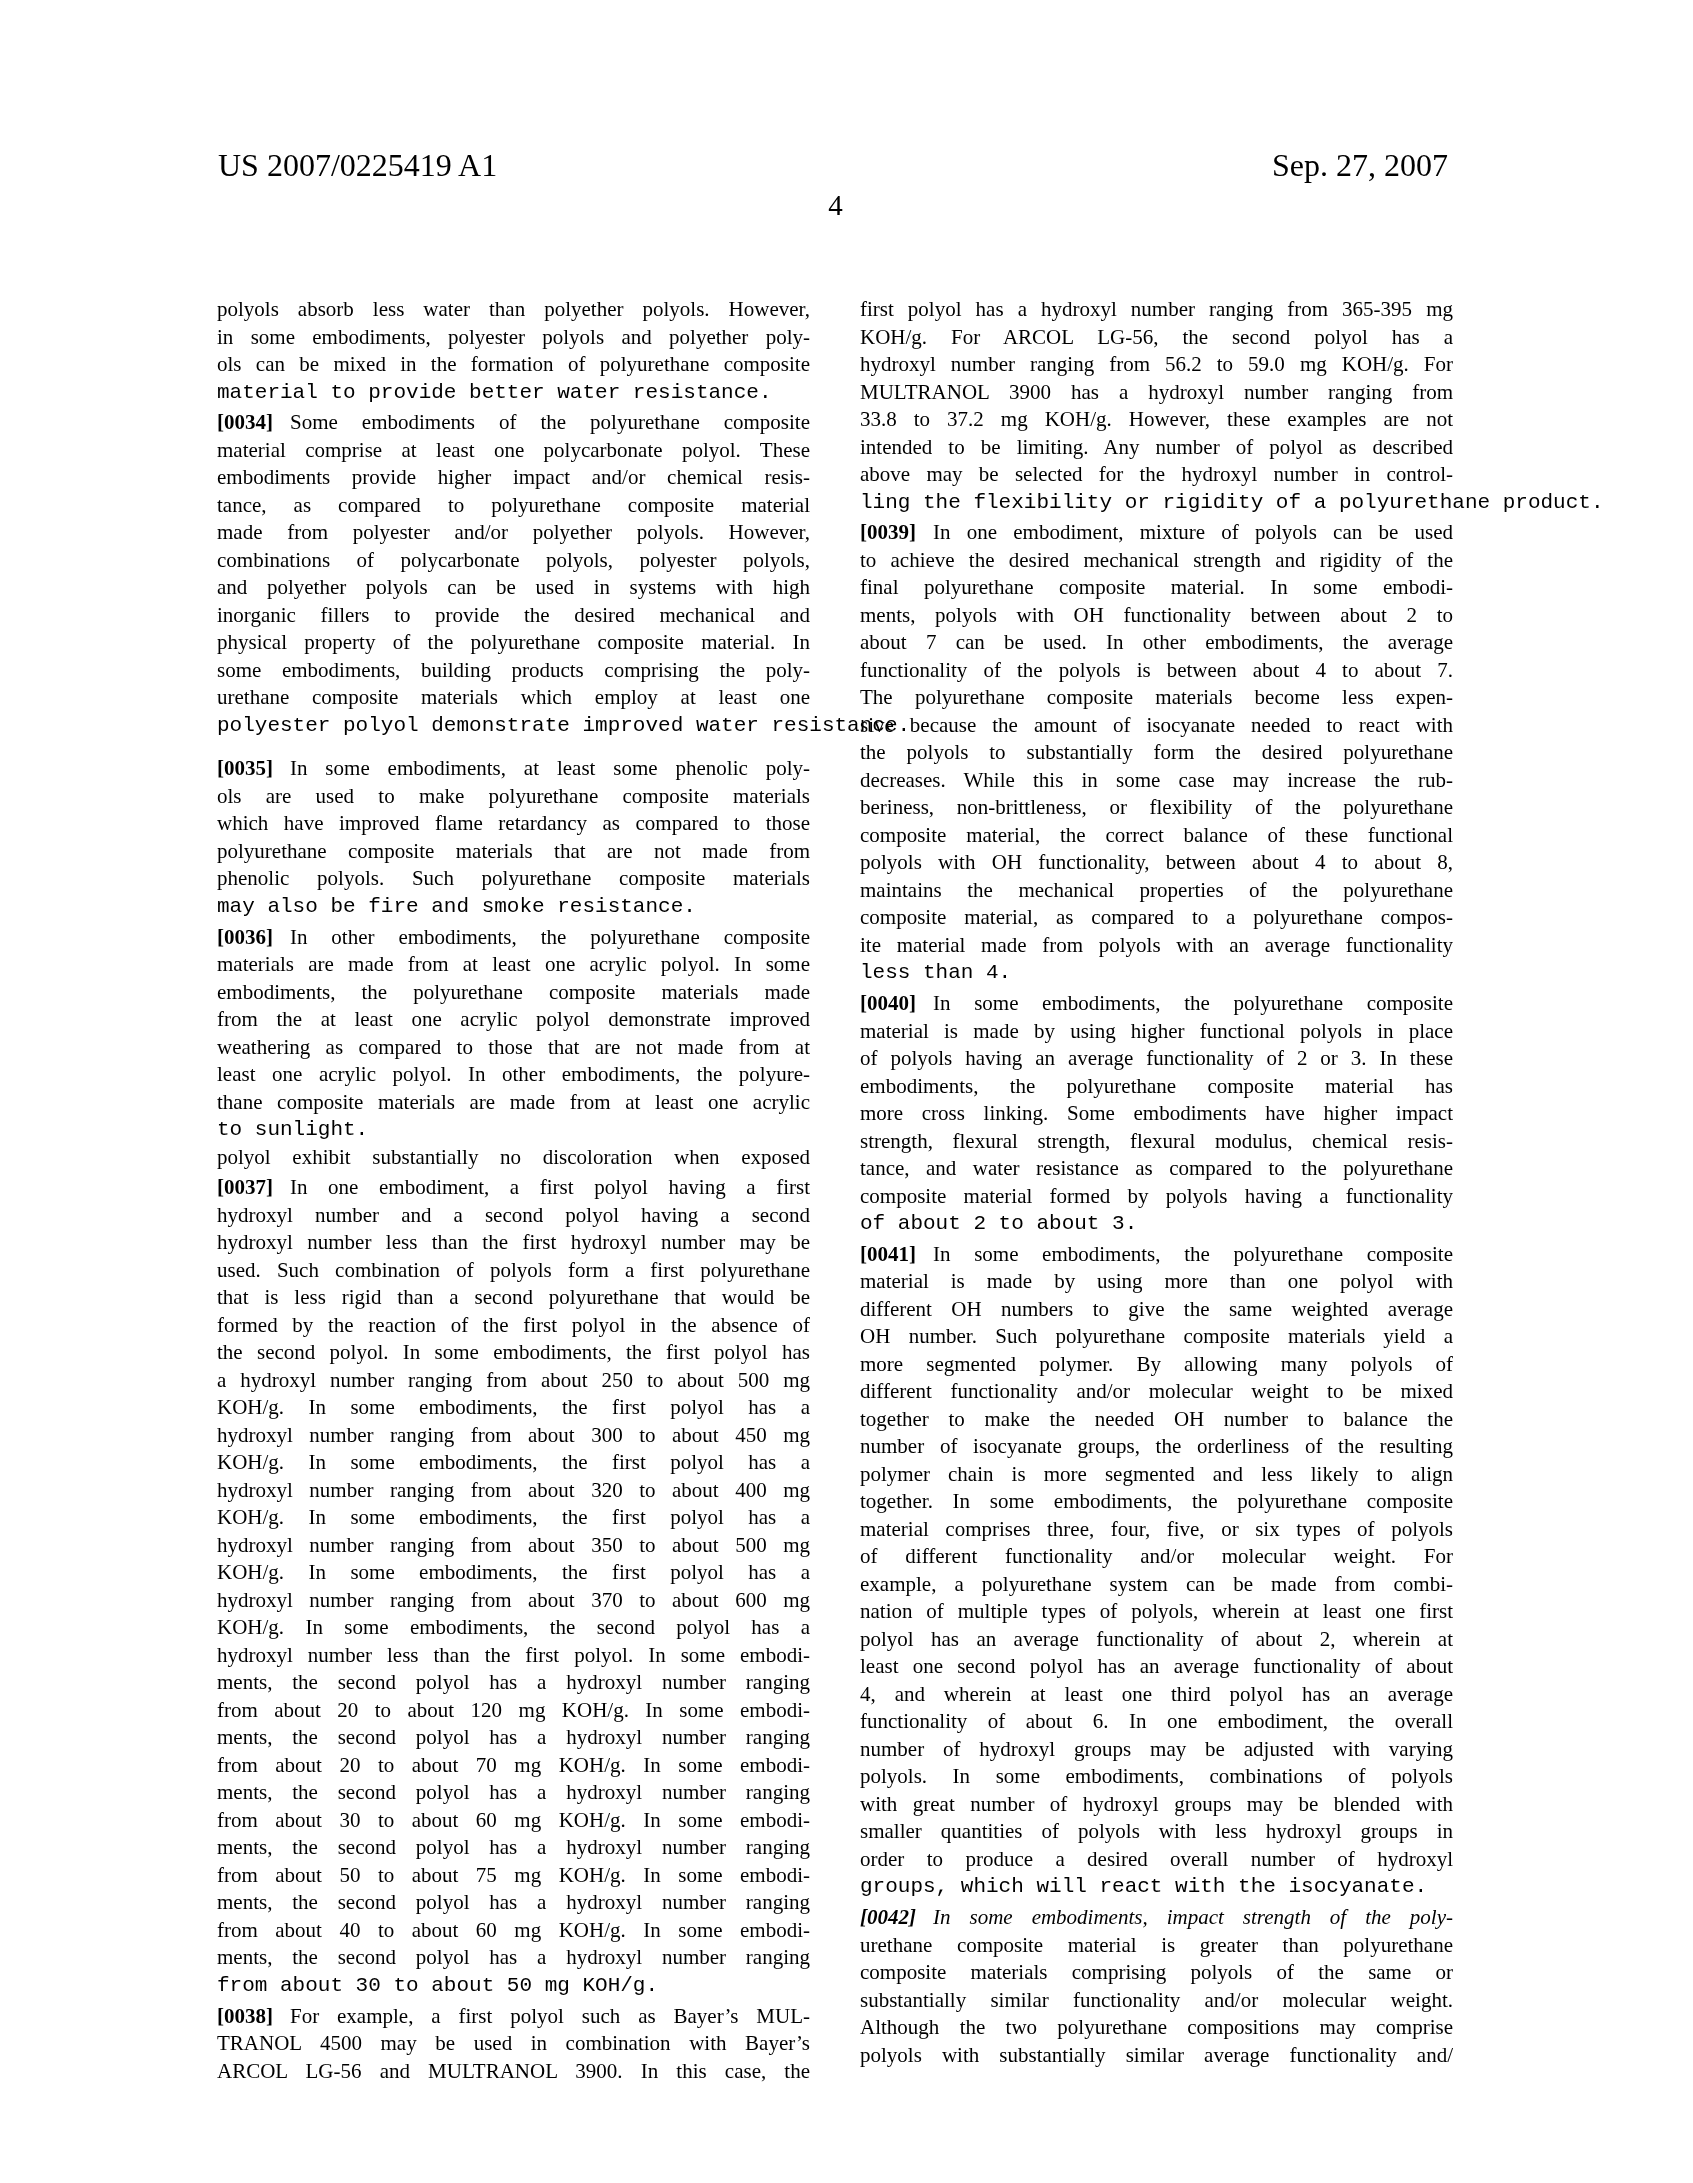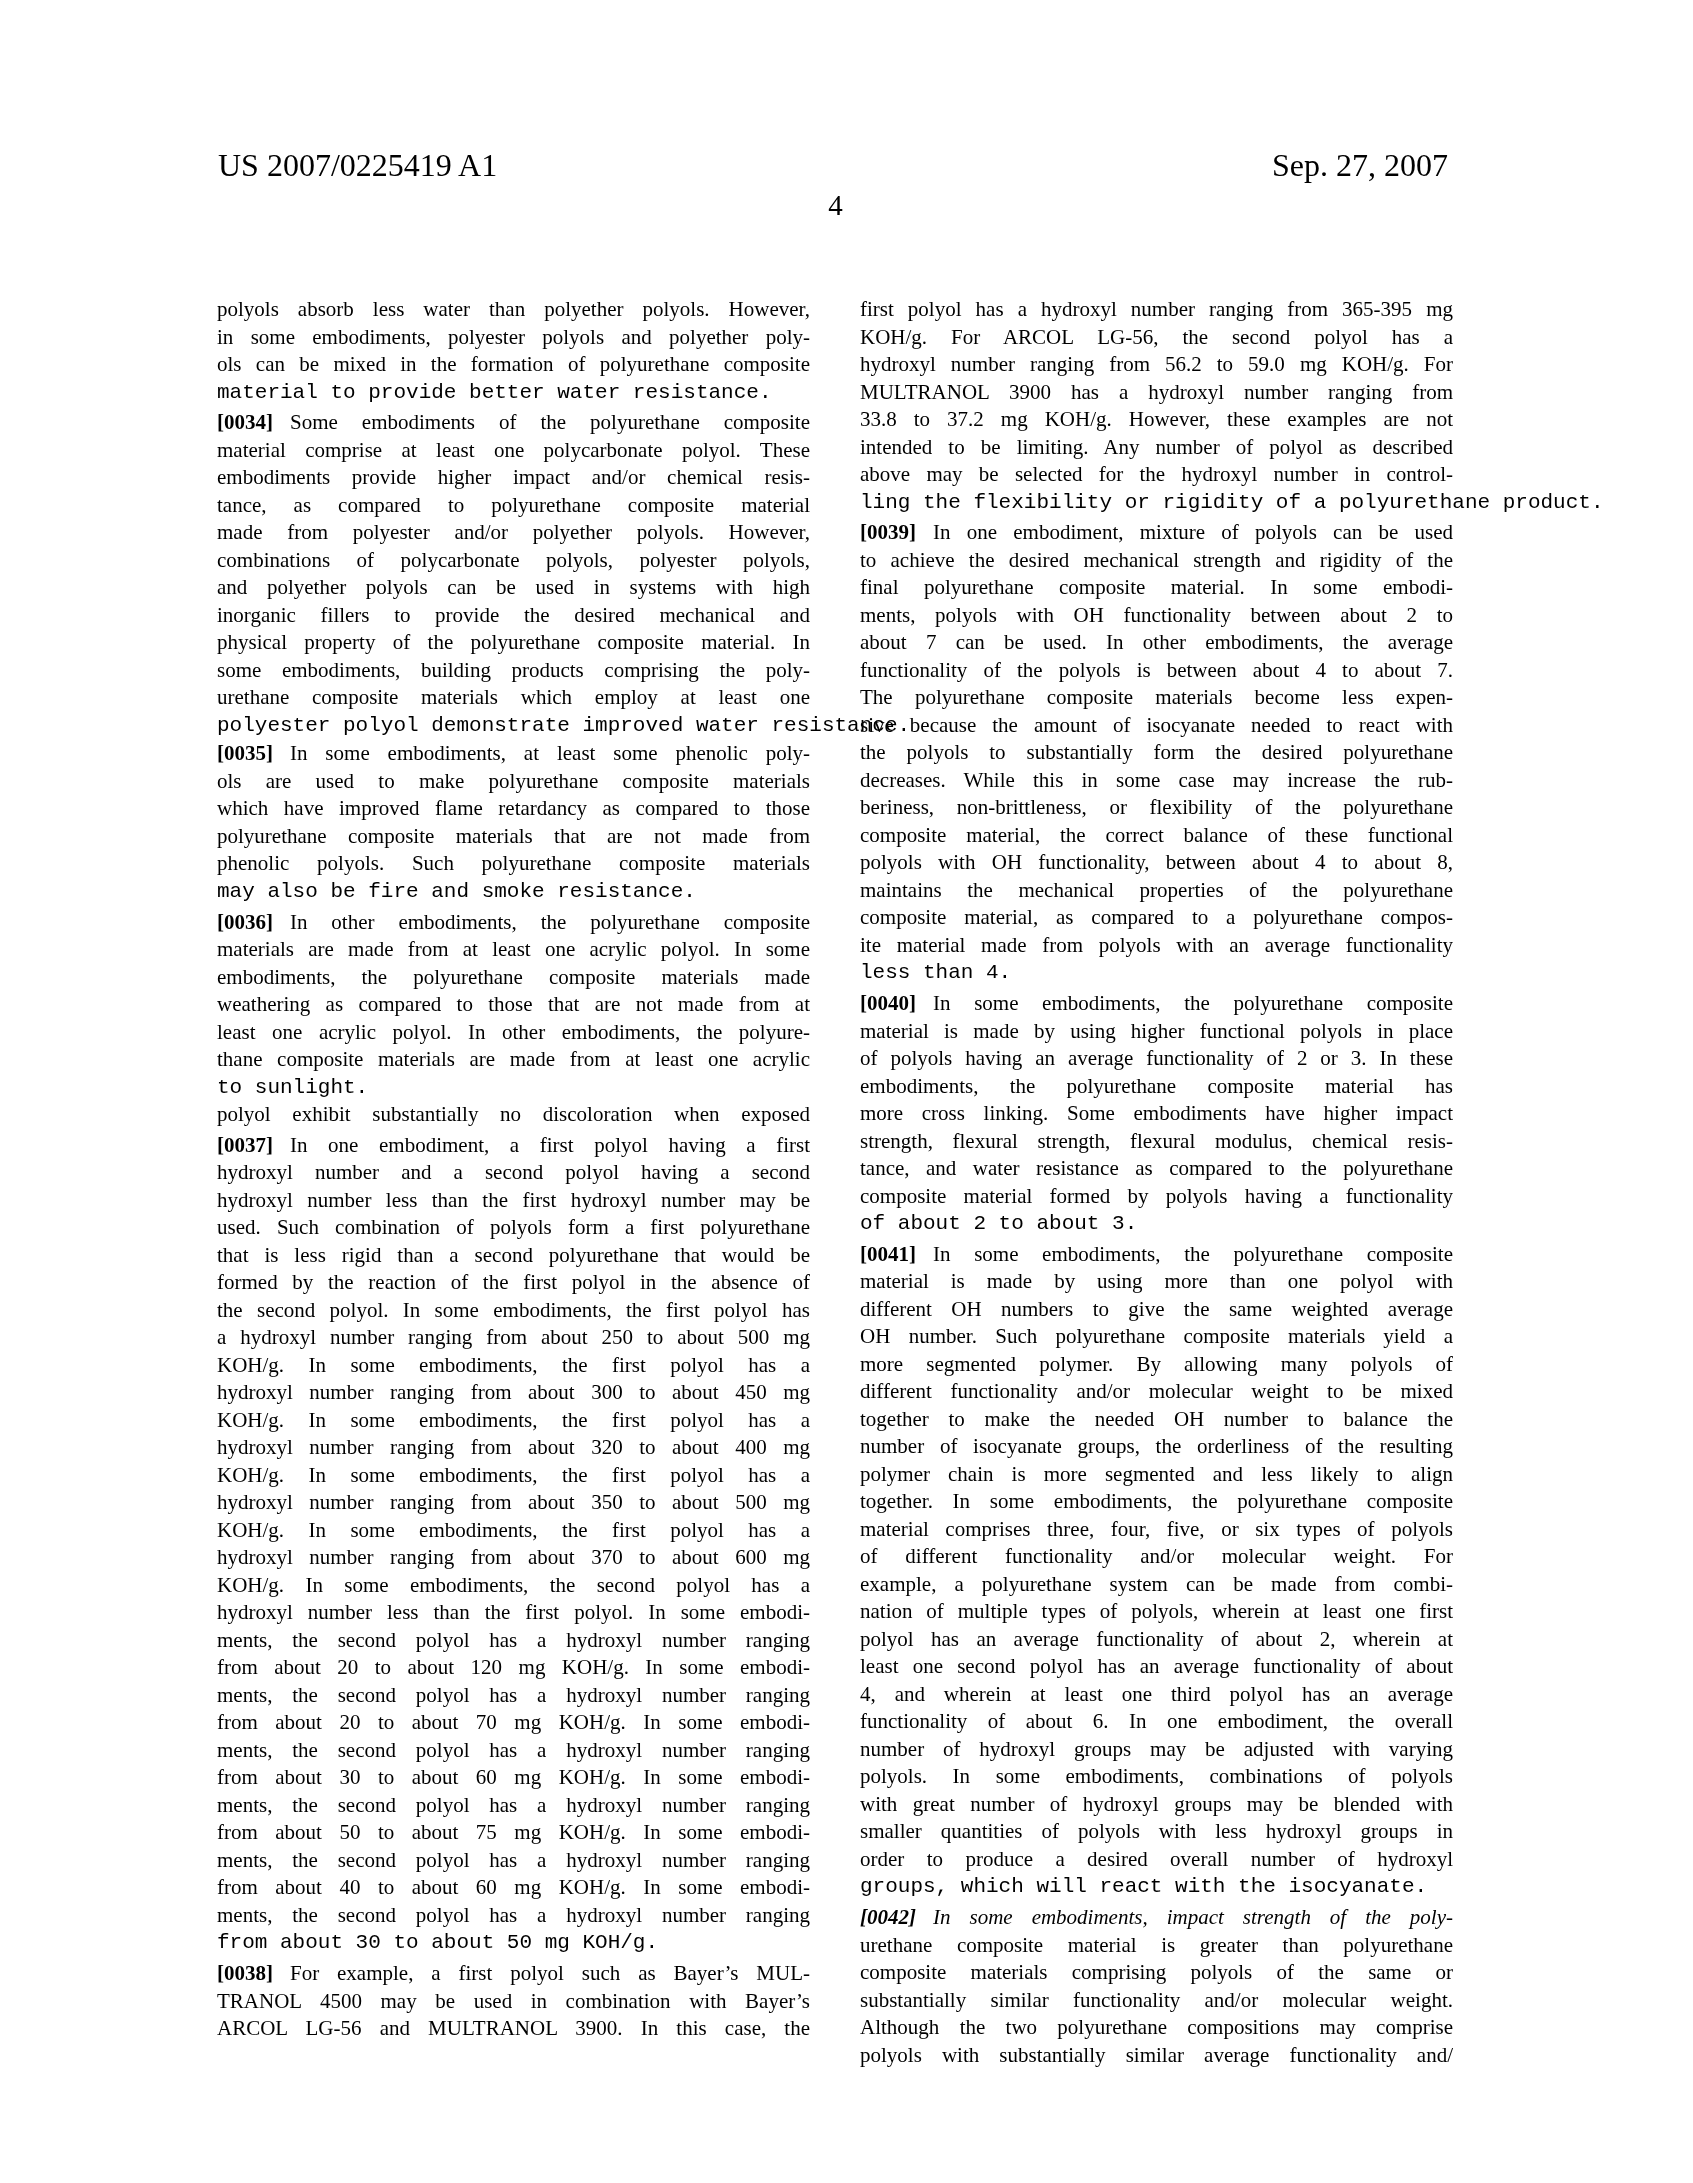--- a/index.html
+++ b/index.html
@@ -56,38 +56,39 @@
         <span class="ln">tance, as compared to polyurethane composite material</span>
         <span class="ln">made from polyester and/or polyether polyols. However,</span>
         <span class="ln">combinations of polycarbonate polyols, polyester polyols,</span>
         <span class="ln">and polyether polyols can be used in systems with high</span>
         <span class="ln">inorganic fillers to provide the desired mechanical and</span>
         <span class="ln">physical property of the polyurethane composite material. In</span>
         <span class="ln">some embodiments, building products comprising the poly-</span>
         <span class="ln">urethane composite materials which employ at least one</span>
         <span class="ln last">polyester polyol demonstrate improved water resistance.</span>
       </div>
-      <div class="para" style="margin-top: 1px;">
+      <div class="para" style="margin-top: 16px;">
         <span class="ln" style="display: flex;">
           <span class="pnum">[0035]</span>
           <span style="flex: 1 1 0%; text-align: justify; text-align-last: justify;">In some embodiments, at least some phenolic poly-</span>
         </span>
         <span class="ln">ols are used to make polyurethane composite materials</span>
         <span class="ln">which have improved flame retardancy as compared to those</span>
         <span class="ln">polyurethane composite materials that are not made from</span>
         <span class="ln">phenolic polyols. Such polyurethane composite materials</span>
         <span class="ln last">may also be fire and smoke resistance.</span>
       </div>
       <div class="para" style="margin-top: 3.3px;">
         <span class="ln" style="display: flex; align-items: center;">
           <span class="pnum">[0036]</span>
           <span style="flex: 1 1 0%; text-align: justify; text-align-last: justify;">In other embodiments, the polyurethane composite</span>
         </span>
         <span class="ln">materials are made from at least one acrylic polyol. In some</span>
         <span class="ln">embodiments, the polyurethane composite materials made</span>
+        <span class="ln">from the at least one acrylic polyol demonstrate improved</span>
         <span class="ln">weathering as compared to those that are not made from at</span>
         <span class="ln">least one acrylic polyol. In other embodiments, the polyure-</span>
         <span class="ln">thane composite materials are made from at least one acrylic</span>
         <span class="ln last">to sunlight.</span>
         <span class="ln">polyol exhibit substantially no discoloration when exposed</span>
       </div>
       <div class="para" style="margin-top: 3.3px;">
         <span class="ln" style="display: flex;">
           <span class="pnum">[0037]</span>
           <span style="flex: 1 1 0%; text-align: justify; text-align-last: justify;">In one embodiment, a first polyol having a first</span>

